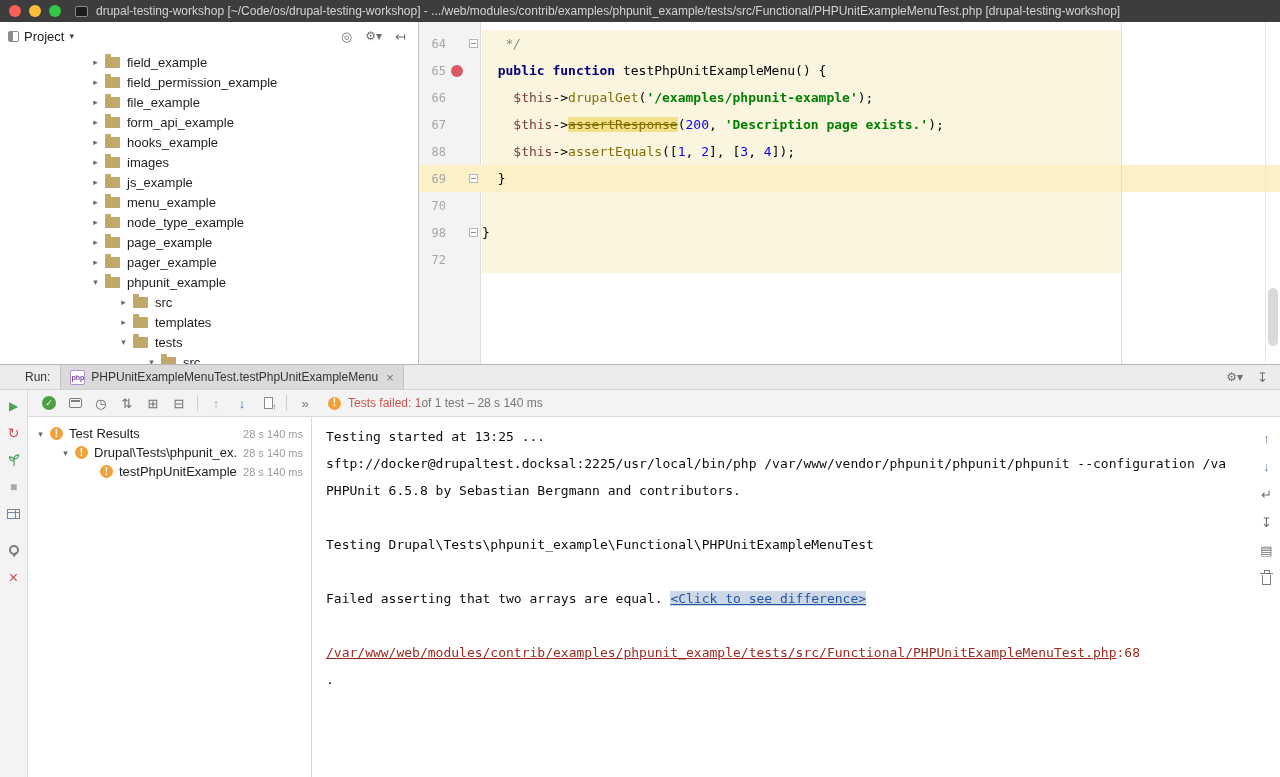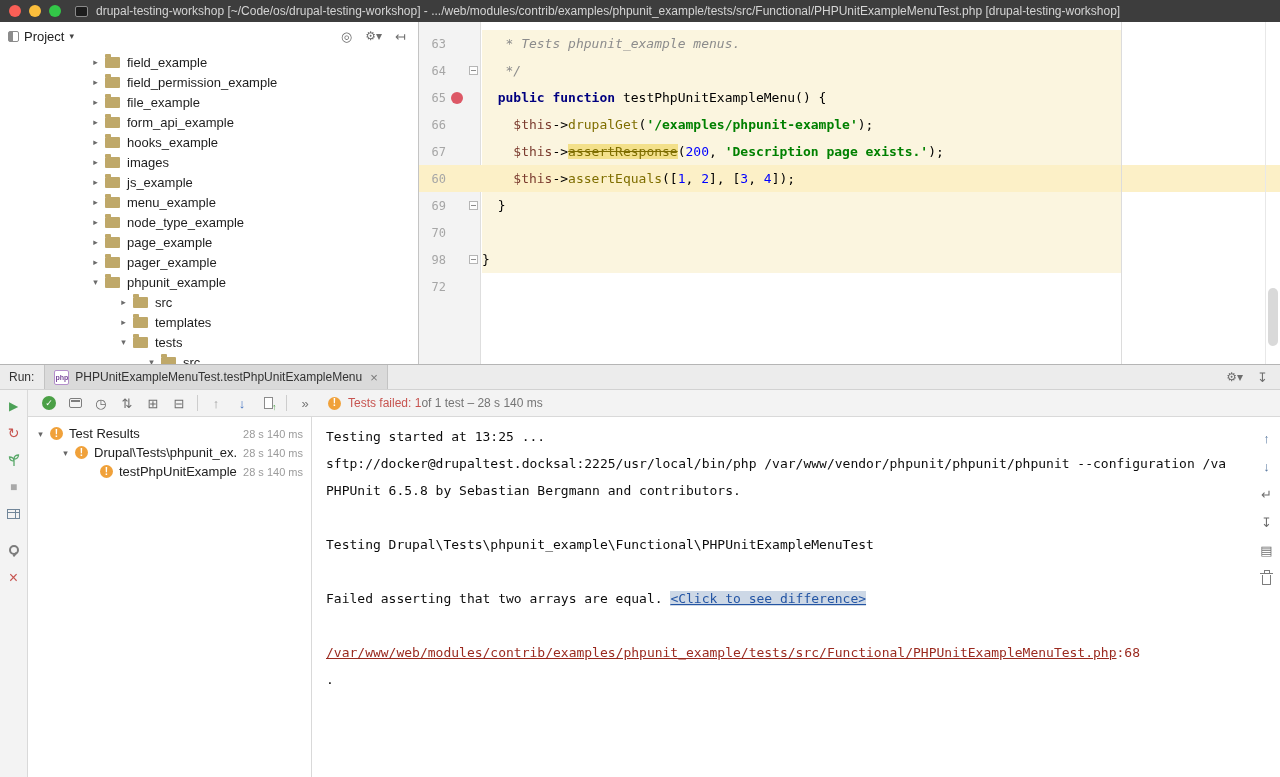--- a/index.html
+++ b/index.html
@@ -58,21 +58,21 @@
 .tk-comment{color:var(--comment);font-style:italic}
 .tk-variable{color:var(--variable)}
 .tk-method{color:var(--method)}
 .tk-deprecated{color:var(--method);text-decoration:line-through;background:var(--deprecated-bg)}
 .ed-scrollbar{position:absolute;right:0;top:0;bottom:0;width:15px;border-left:1px solid #e8e8e8;background:transparent;z-index:5}
 .ed-thumb{position:absolute;left:2px;right:2px;top:266px;height:58px;border-radius:7px;background:#d9d9d9}
 
 
 .run-panel{flex:1;display:flex;flex-direction:column;border-top:1px solid #b5b5b5;min-height:0}
 .rp-tabs{height:25px;flex:none;background:#ececec;border-bottom:1px solid #d2d2d2;display:flex;align-items:stretch;font-size:12px;color:#333}
-.rp-run-label{display:flex;align-items:center;padding:0 10px 0 9px}
+.rp-run-label{display:flex;align-items:center;padding:0 10px 0 25px}
 .rp-tab{display:flex;align-items:center;gap:6px;background:#dadada;border-left:1px solid #c3c3c3;border-right:1px solid #c3c3c3;padding:0 9px}
 .php-icon{width:15px;height:15px;background:#fff;border:1px solid #b48fcb;border-radius:2px;color:#7a4b9b;font-size:7px;font-weight:bold;display:flex;align-items:center;justify-content:center;flex:none}
 .rp-tab-title{white-space:nowrap}
 .tab-close{color:#787878;font-size:13px;margin-left:2px}
 .rp-tab-icons{margin-left:auto;display:flex;align-items:center;gap:14px;padding-right:12px;color:#6e6e6e}
 .rp-under{flex:1;display:flex;min-height:0}
 .rp-strip{width:28px;flex:none;background:#f3f3f3;border-right:1px solid #d9d9d9;display:flex;flex-direction:column;align-items:center;padding-top:5px}
 .strip-btn{width:22px;height:22px;margin-bottom:5px;display:flex;align-items:center;justify-content:center;font-size:12px}
 .strip-btn:nth-child(6){margin-top:10px}
 .rp-main{flex:1;display:flex;flex-direction:column;min-width:0}
@@ -226,26 +226,20 @@
         </div>
     </div>
 
     <div class="editor">
       <div class="gutter-bg"></div>
       <div class="method-bg"></div>
       <div class="caret-bg"></div>
       <div class="margin-line"></div>
       <div class="ed-rows">
           <div class="ed-row">
-            <span class="ln">63</span>
-            <span class="gicon"></span>
-            <span class="fold"></span>
-            <span class="code"><span class="tk-comment">   * Tests phpunit_example menus.</span></span>
-          </div>
-          <div class="ed-row">
             <span class="ln">64</span>
             <span class="gicon"></span>
             <span class="fold">
               <span class="fold-box"></span>
             </span>
             <span class="code"><span class="tk-comment">   */</span></span>
           </div>
           <div class="ed-row">
             <span class="ln">65</span>
             <span class="gicon">
@@ -260,21 +254,21 @@
             <span class="fold"></span>
             <span class="code"><span class="tk-plain">    </span><span class="tk-variable">$this</span><span class="tk-plain">-&gt;</span><span class="tk-method">drupalGet</span><span class="tk-plain">(</span><span class="tk-string">'/examples/phpunit-example'</span><span class="tk-plain">);</span></span>
           </div>
           <div class="ed-row">
             <span class="ln">67</span>
             <span class="gicon"></span>
             <span class="fold"></span>
             <span class="code"><span class="tk-plain">    </span><span class="tk-variable">$this</span><span class="tk-plain">-&gt;</span><span class="tk-deprecated">assertResponse</span><span class="tk-plain">(</span><span class="tk-number">200</span><span class="tk-plain">, </span><span class="tk-string">'Description page exists.'</span><span class="tk-plain">);</span></span>
           </div>
           <div class="ed-row">
-            <span class="ln">60</span>
+            <span class="ln">88</span>
             <span class="gicon"></span>
             <span class="fold"></span>
             <span class="code"><span class="tk-plain">    </span><span class="tk-variable">$this</span><span class="tk-plain">-&gt;</span><span class="tk-method">assertEquals</span><span class="tk-plain">([</span><span class="tk-number">1</span><span class="tk-plain">, </span><span class="tk-number">2</span><span class="tk-plain">], [</span><span class="tk-number">3</span><span class="tk-plain">, </span><span class="tk-number">4</span><span class="tk-plain">]);</span></span>
           </div>
           <div class="ed-row">
             <span class="ln">69</span>
             <span class="gicon"></span>
             <span class="fold">
               <span class="fold-box"></span>
             </span>

